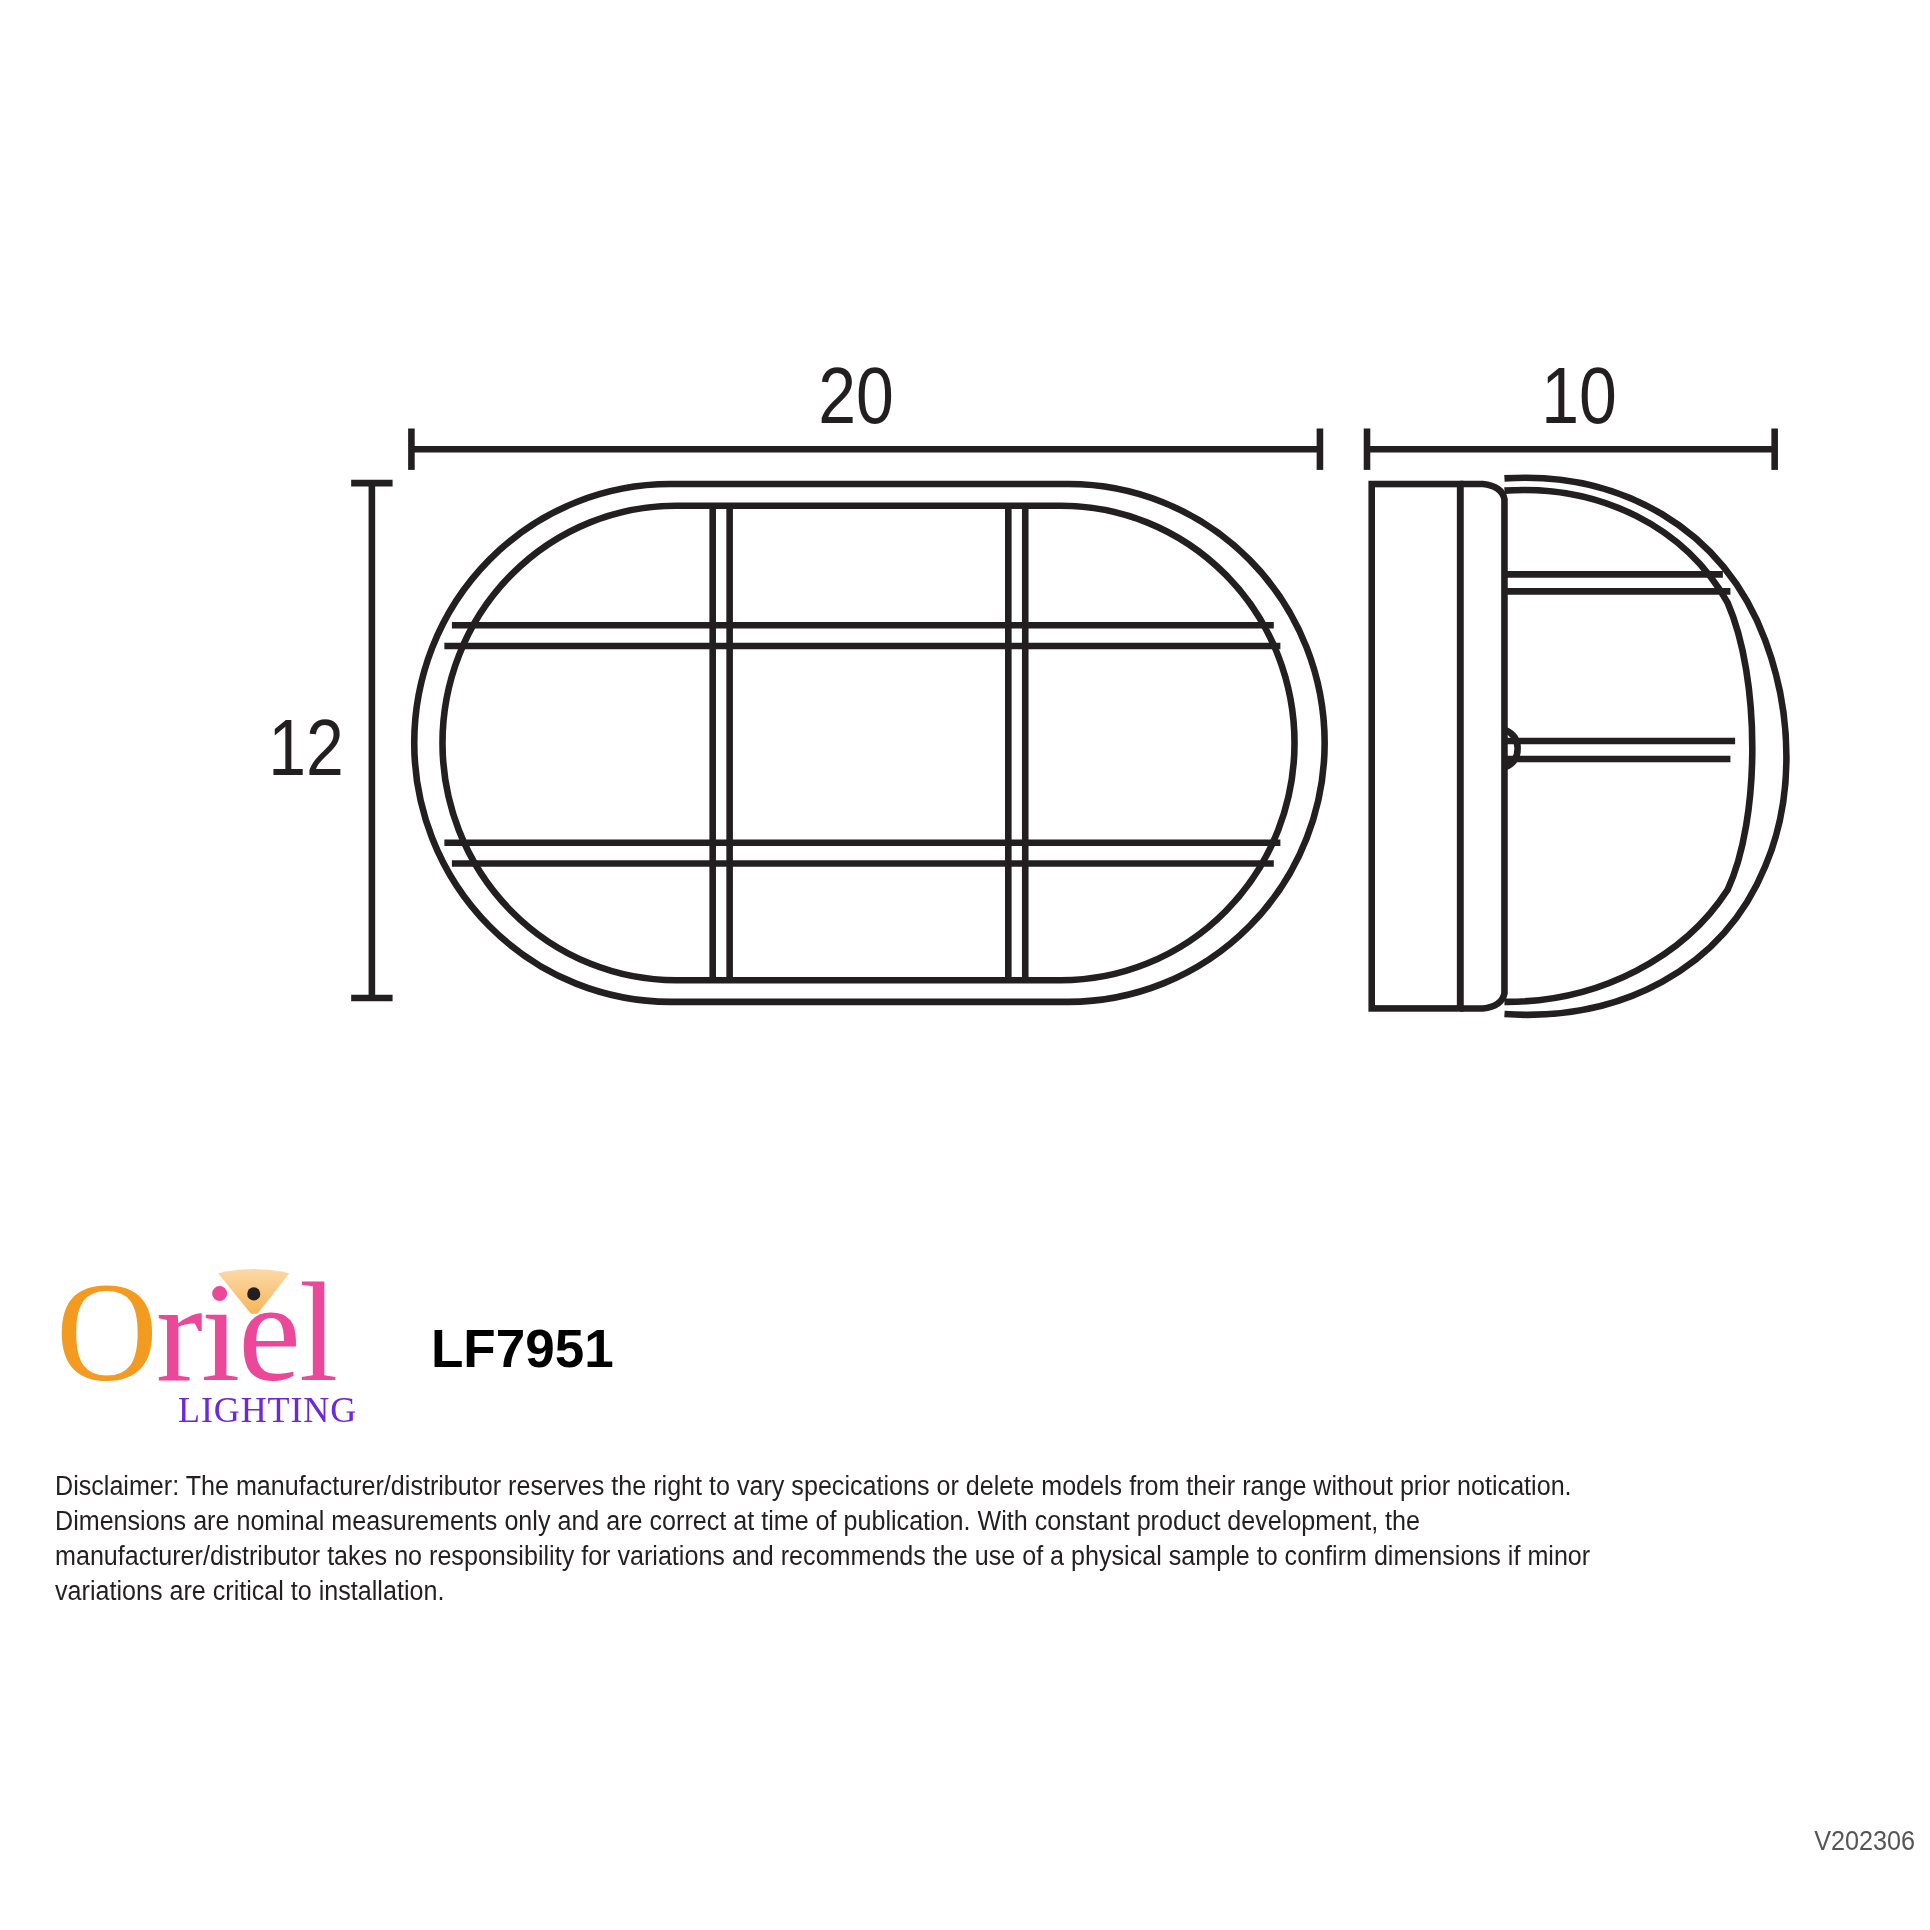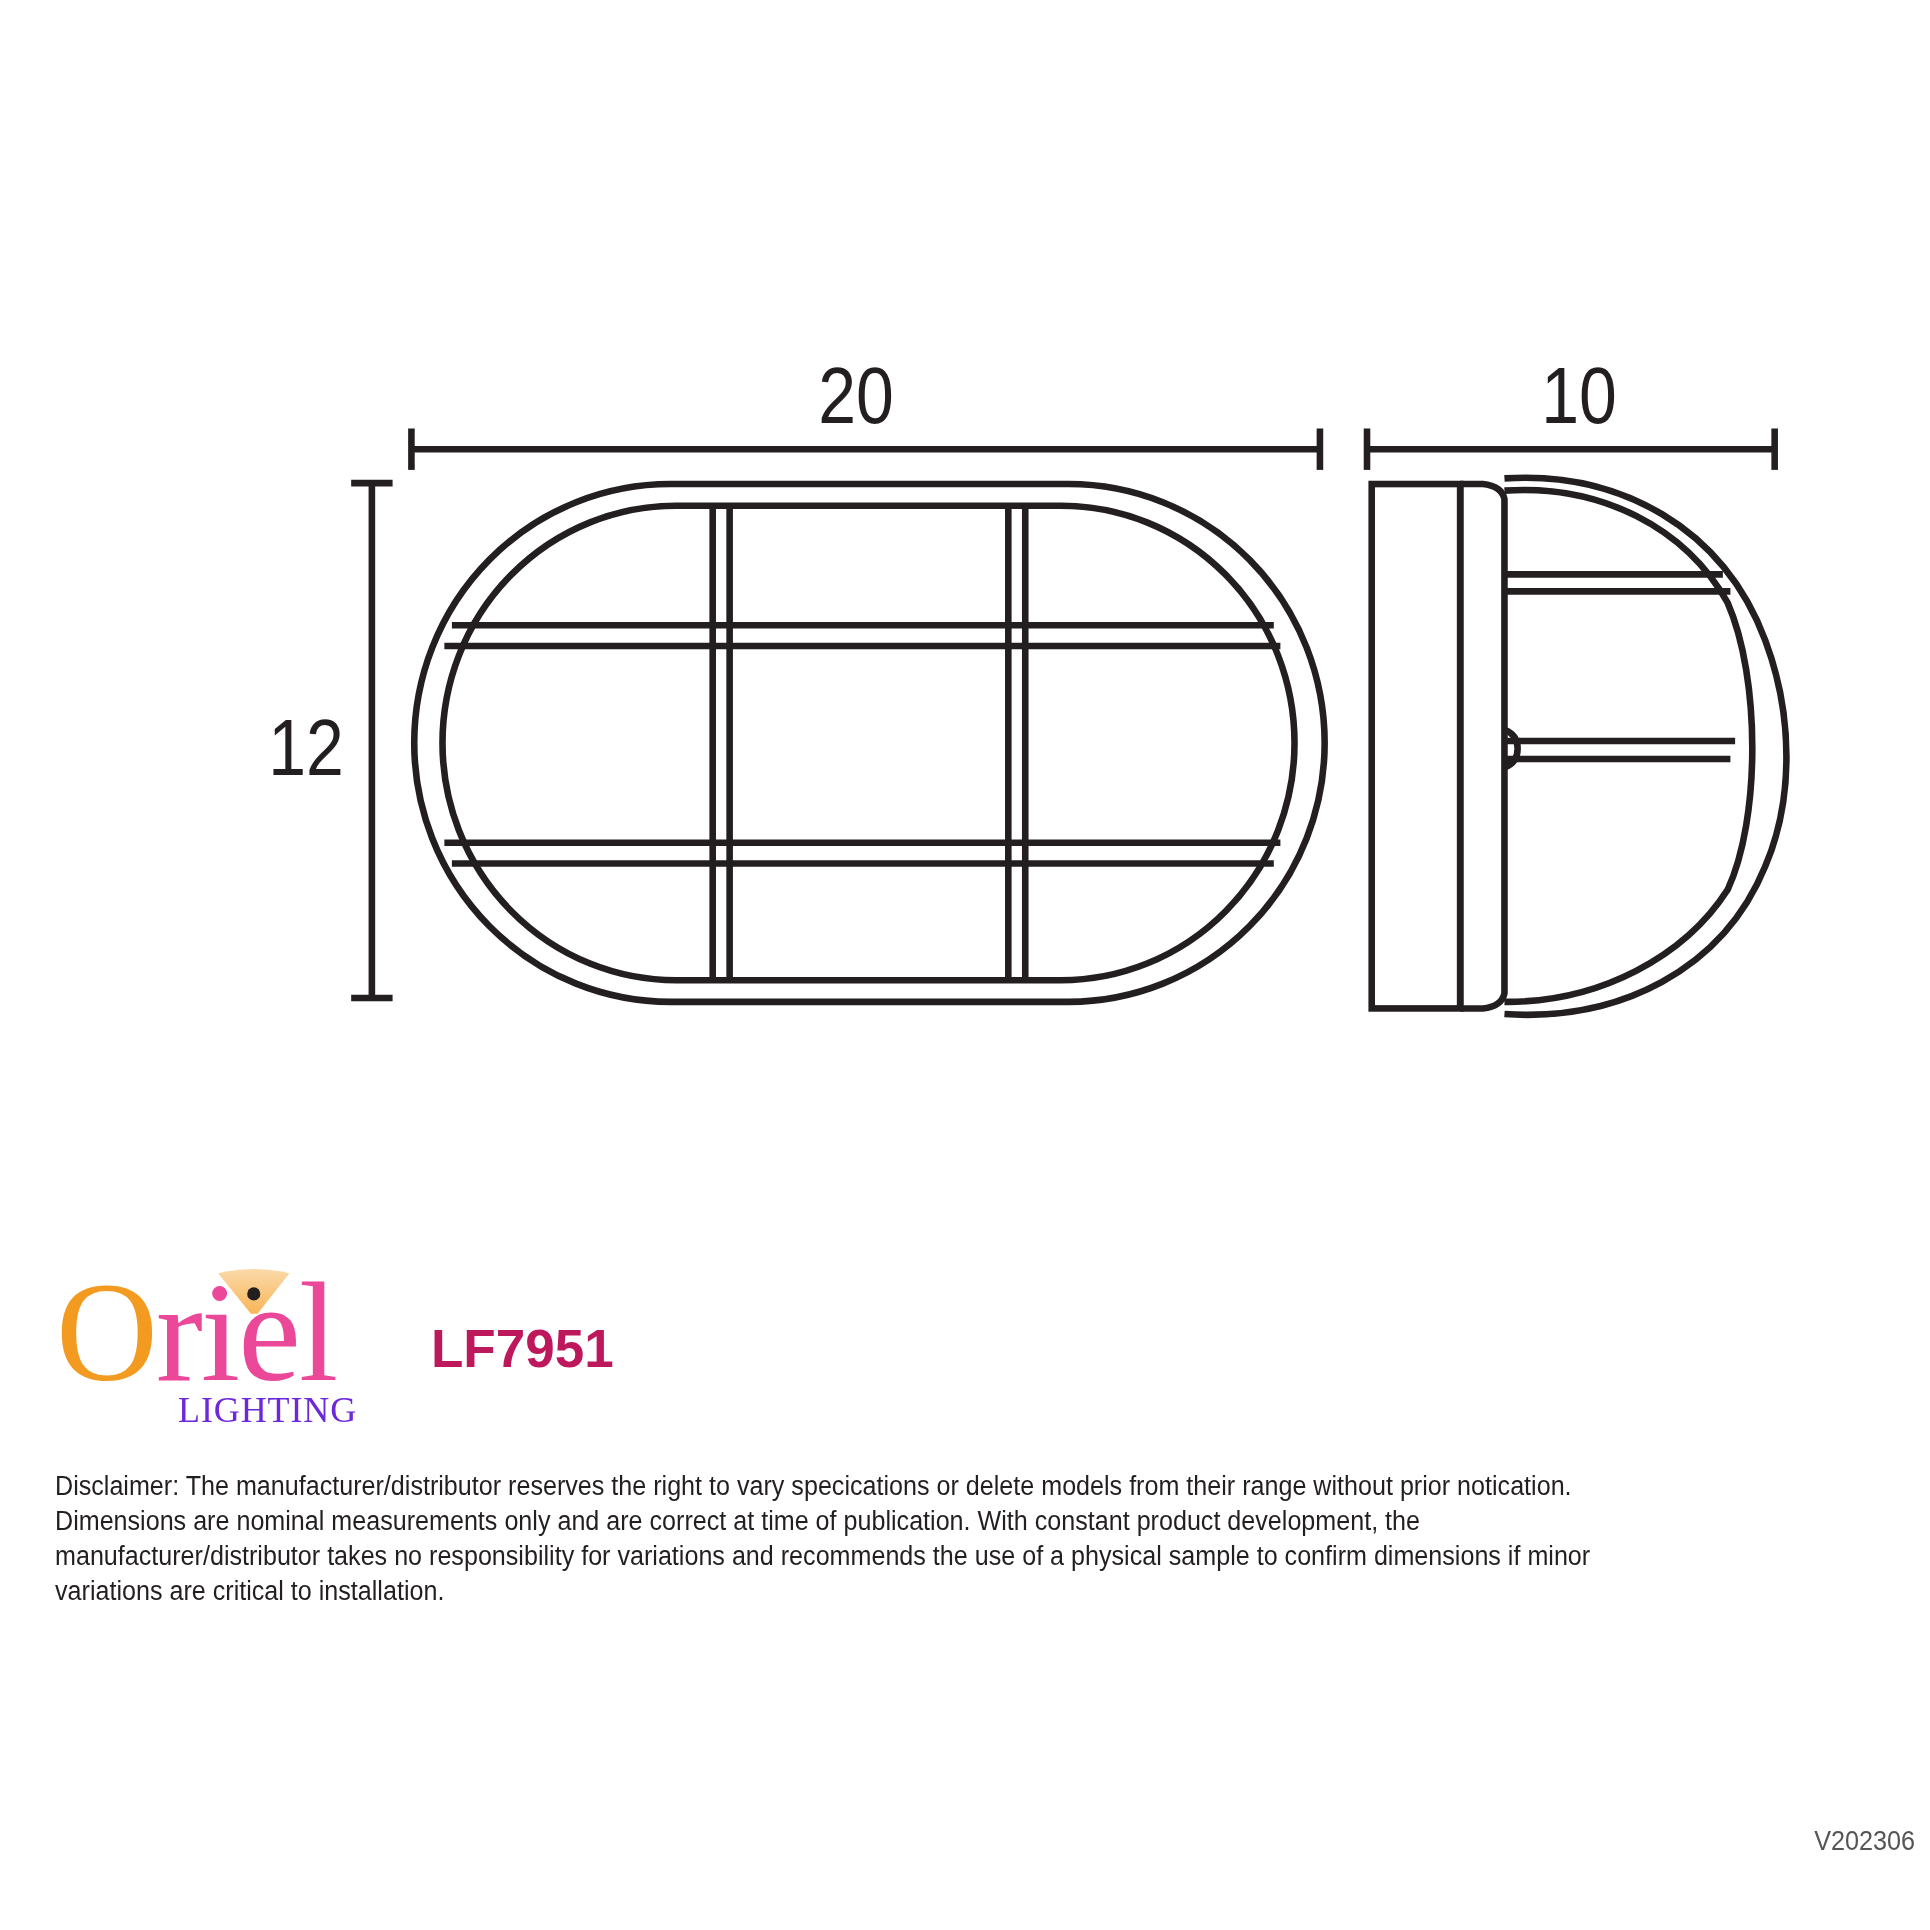--- a/index.html
+++ b/index.html
@@ -4,21 +4,21 @@
 <style>
   html, body { margin: 0; padding: 0; background: #ffffff; }
   body { width: 1930px; height: 1930px; position: relative; overflow: hidden; font-family: "Liberation Sans", sans-serif; color: #231f20; }
   .drawing { position: absolute; left: 0; top: 0; width: 1930px; height: 1130px; }
   .dim-label { position: absolute; font-family: "Liberation Sans", sans-serif; font-size: 79px; line-height: 1; color: #231f20; transform: scaleX(0.86); transform-origin: center; }
   .logo { position: absolute; left: 56px; top: 1262px; width: 311px; height: 169px; }
   .logo-word { position: absolute; left: 0; top: 0; font-family: "Liberation Serif", serif; font-size: 141px; line-height: 1; letter-spacing: -1.9px; }
   .logo-o { color: #f39b21; }
   .logo-rest { color: #ec4899; }
   .logo-sub { position: absolute; left: 122px; top: 127px; font-family: "Liberation Serif", serif; font-size: 36px; letter-spacing: 0.9px; color: #6d28d9; }
-  .model { position: absolute; left: 431px; top: 1318px; font-family: "Liberation Sans", sans-serif; font-weight: bold; font-size: 53px; color: #be185d; }
+  .model { position: absolute; left: 431px; top: 1318px; font-family: "Liberation Sans", sans-serif; font-weight: bold; font-size: 53px; color: #000000; }
   .disclaimer { position: absolute; left: 55px; top: 1469px; width: 1846px; font-family: "Liberation Sans", sans-serif; font-size: 27px; line-height: 35px; color: #231f20; transform: scaleX(0.93); transform-origin: left top; }
   .disclaimer p { margin: 0; white-space: nowrap; }
   .version { position: absolute; right: 15px; top: 1825px; font-family: "Liberation Sans", sans-serif; font-size: 28px; color: #555555; transform: scaleX(0.9); transform-origin: right top; }
 </style>
 </head>
 <body>
 
 <svg class="drawing" viewBox="0 0 2050 1200" width="1930" height="1130" xmlns="http://www.w3.org/2000/svg">
   <g fill="none" stroke="#231f20" stroke-width="7">
 

